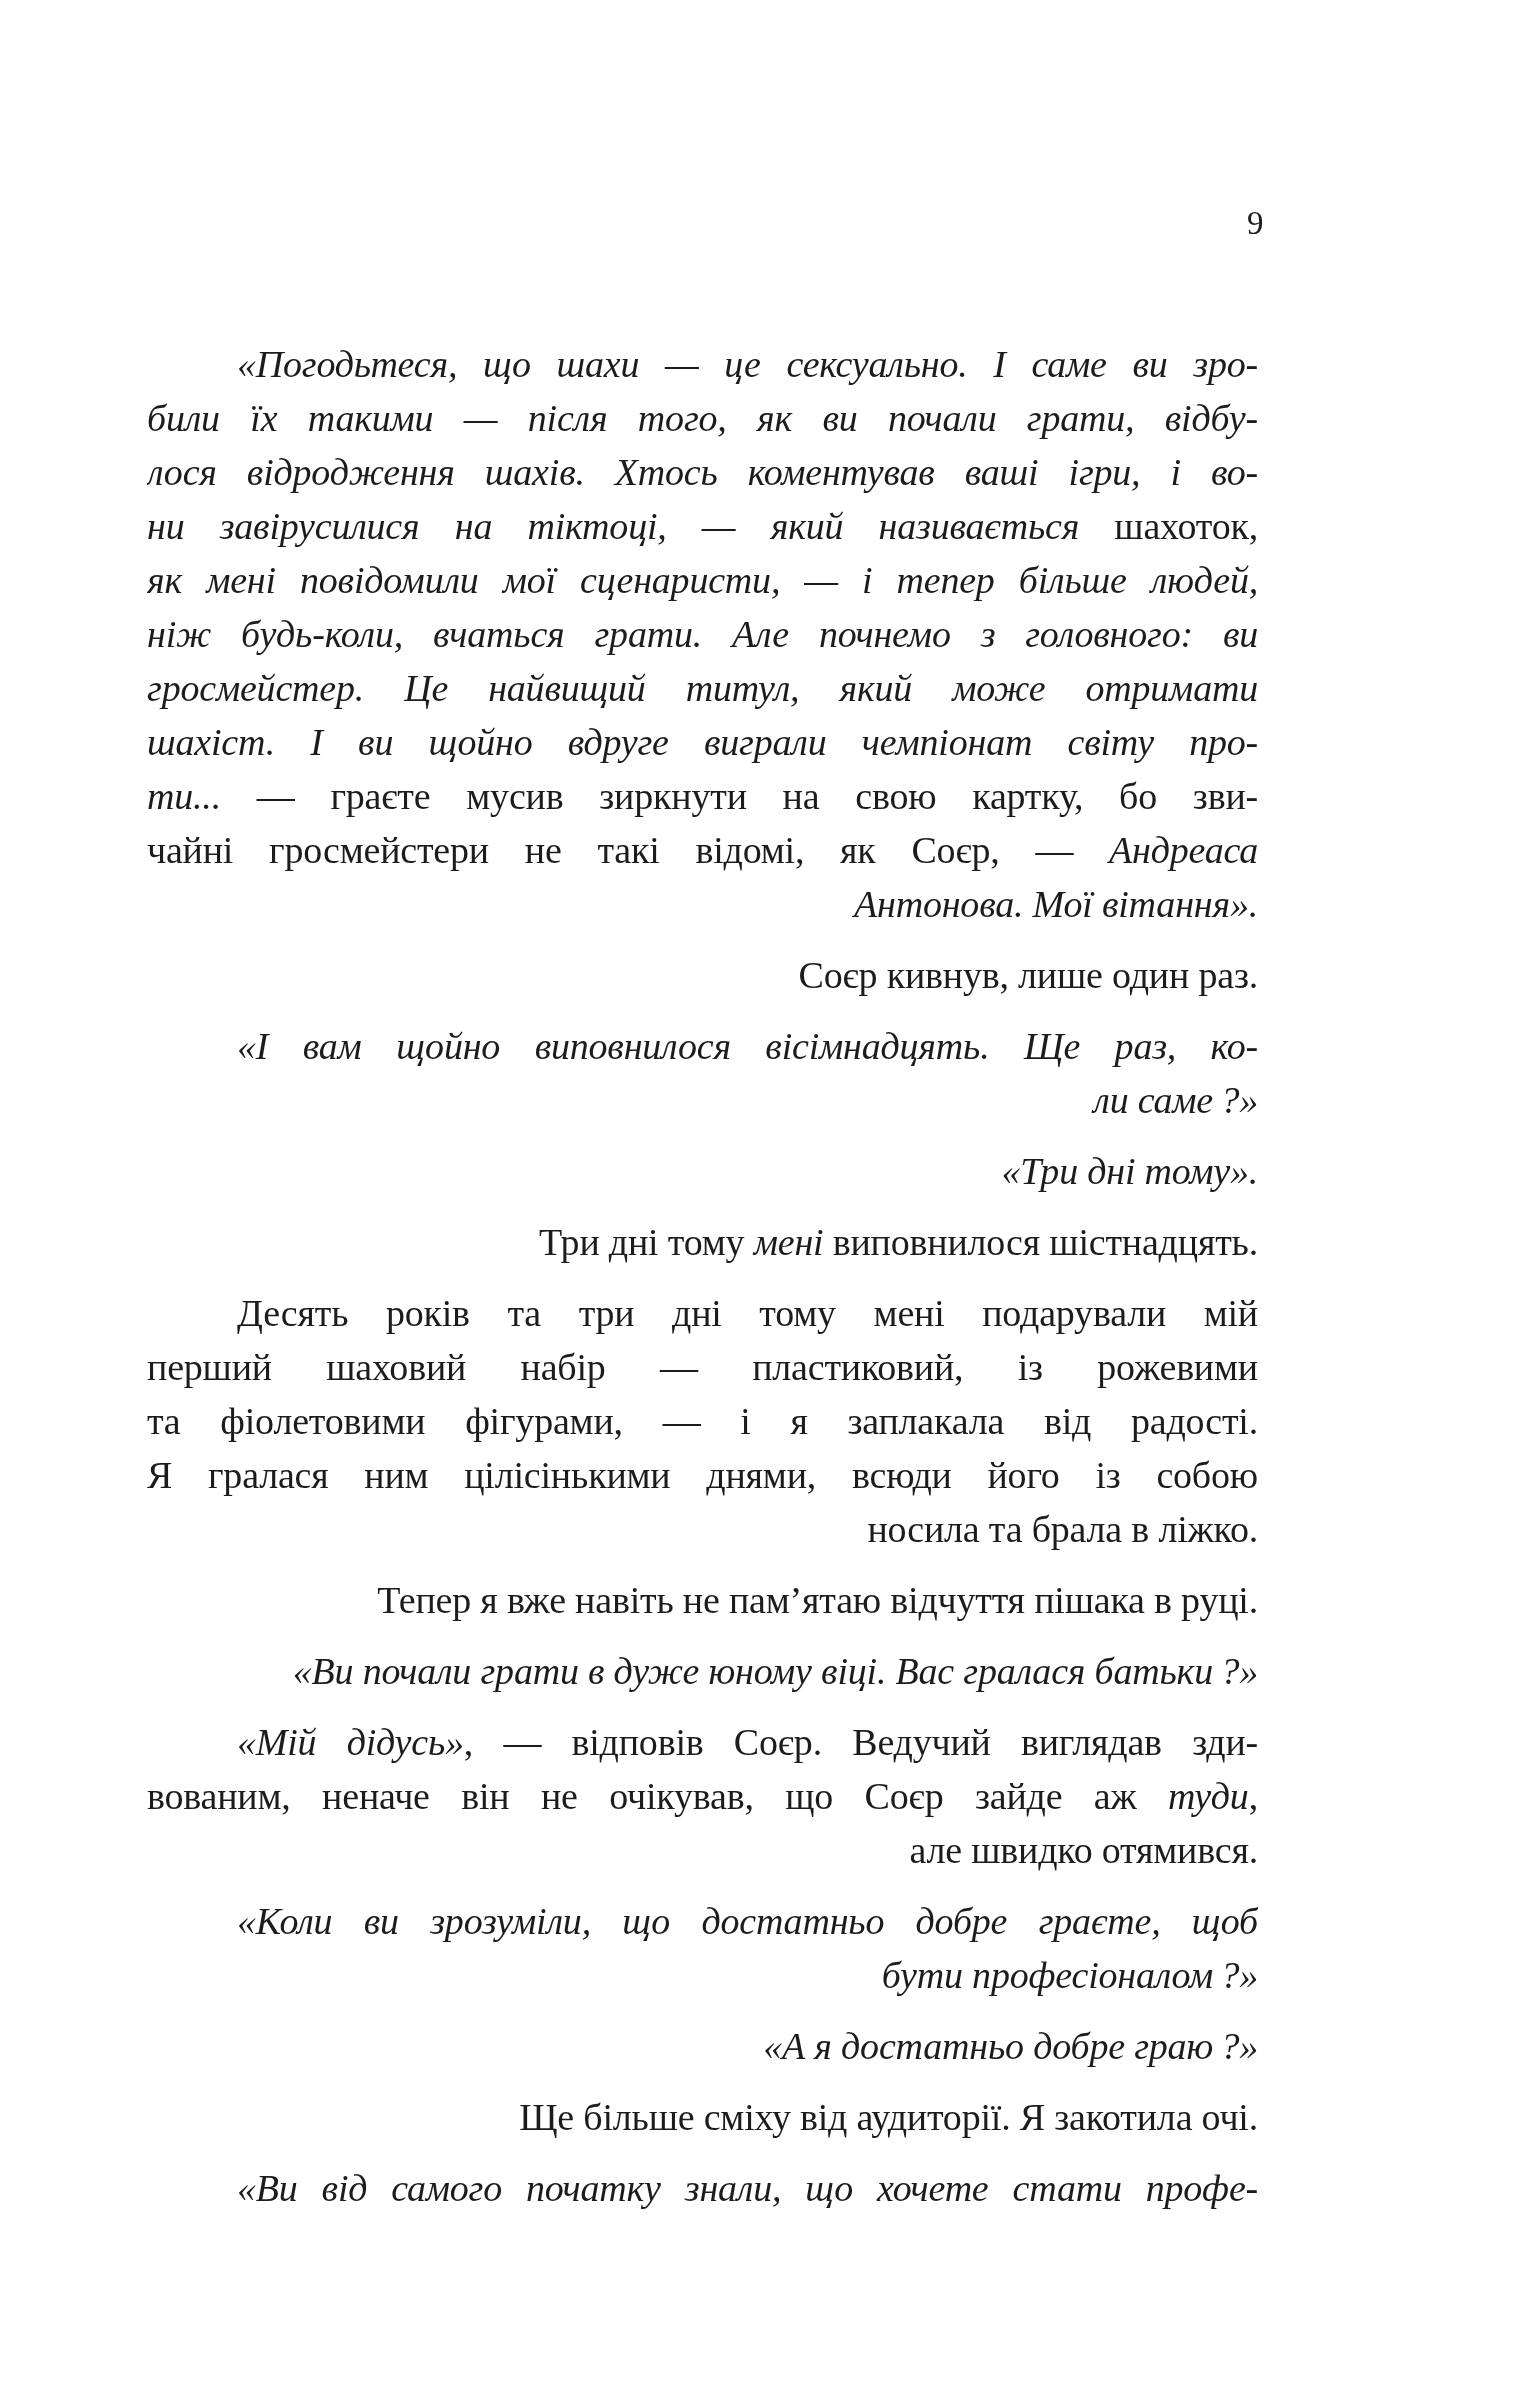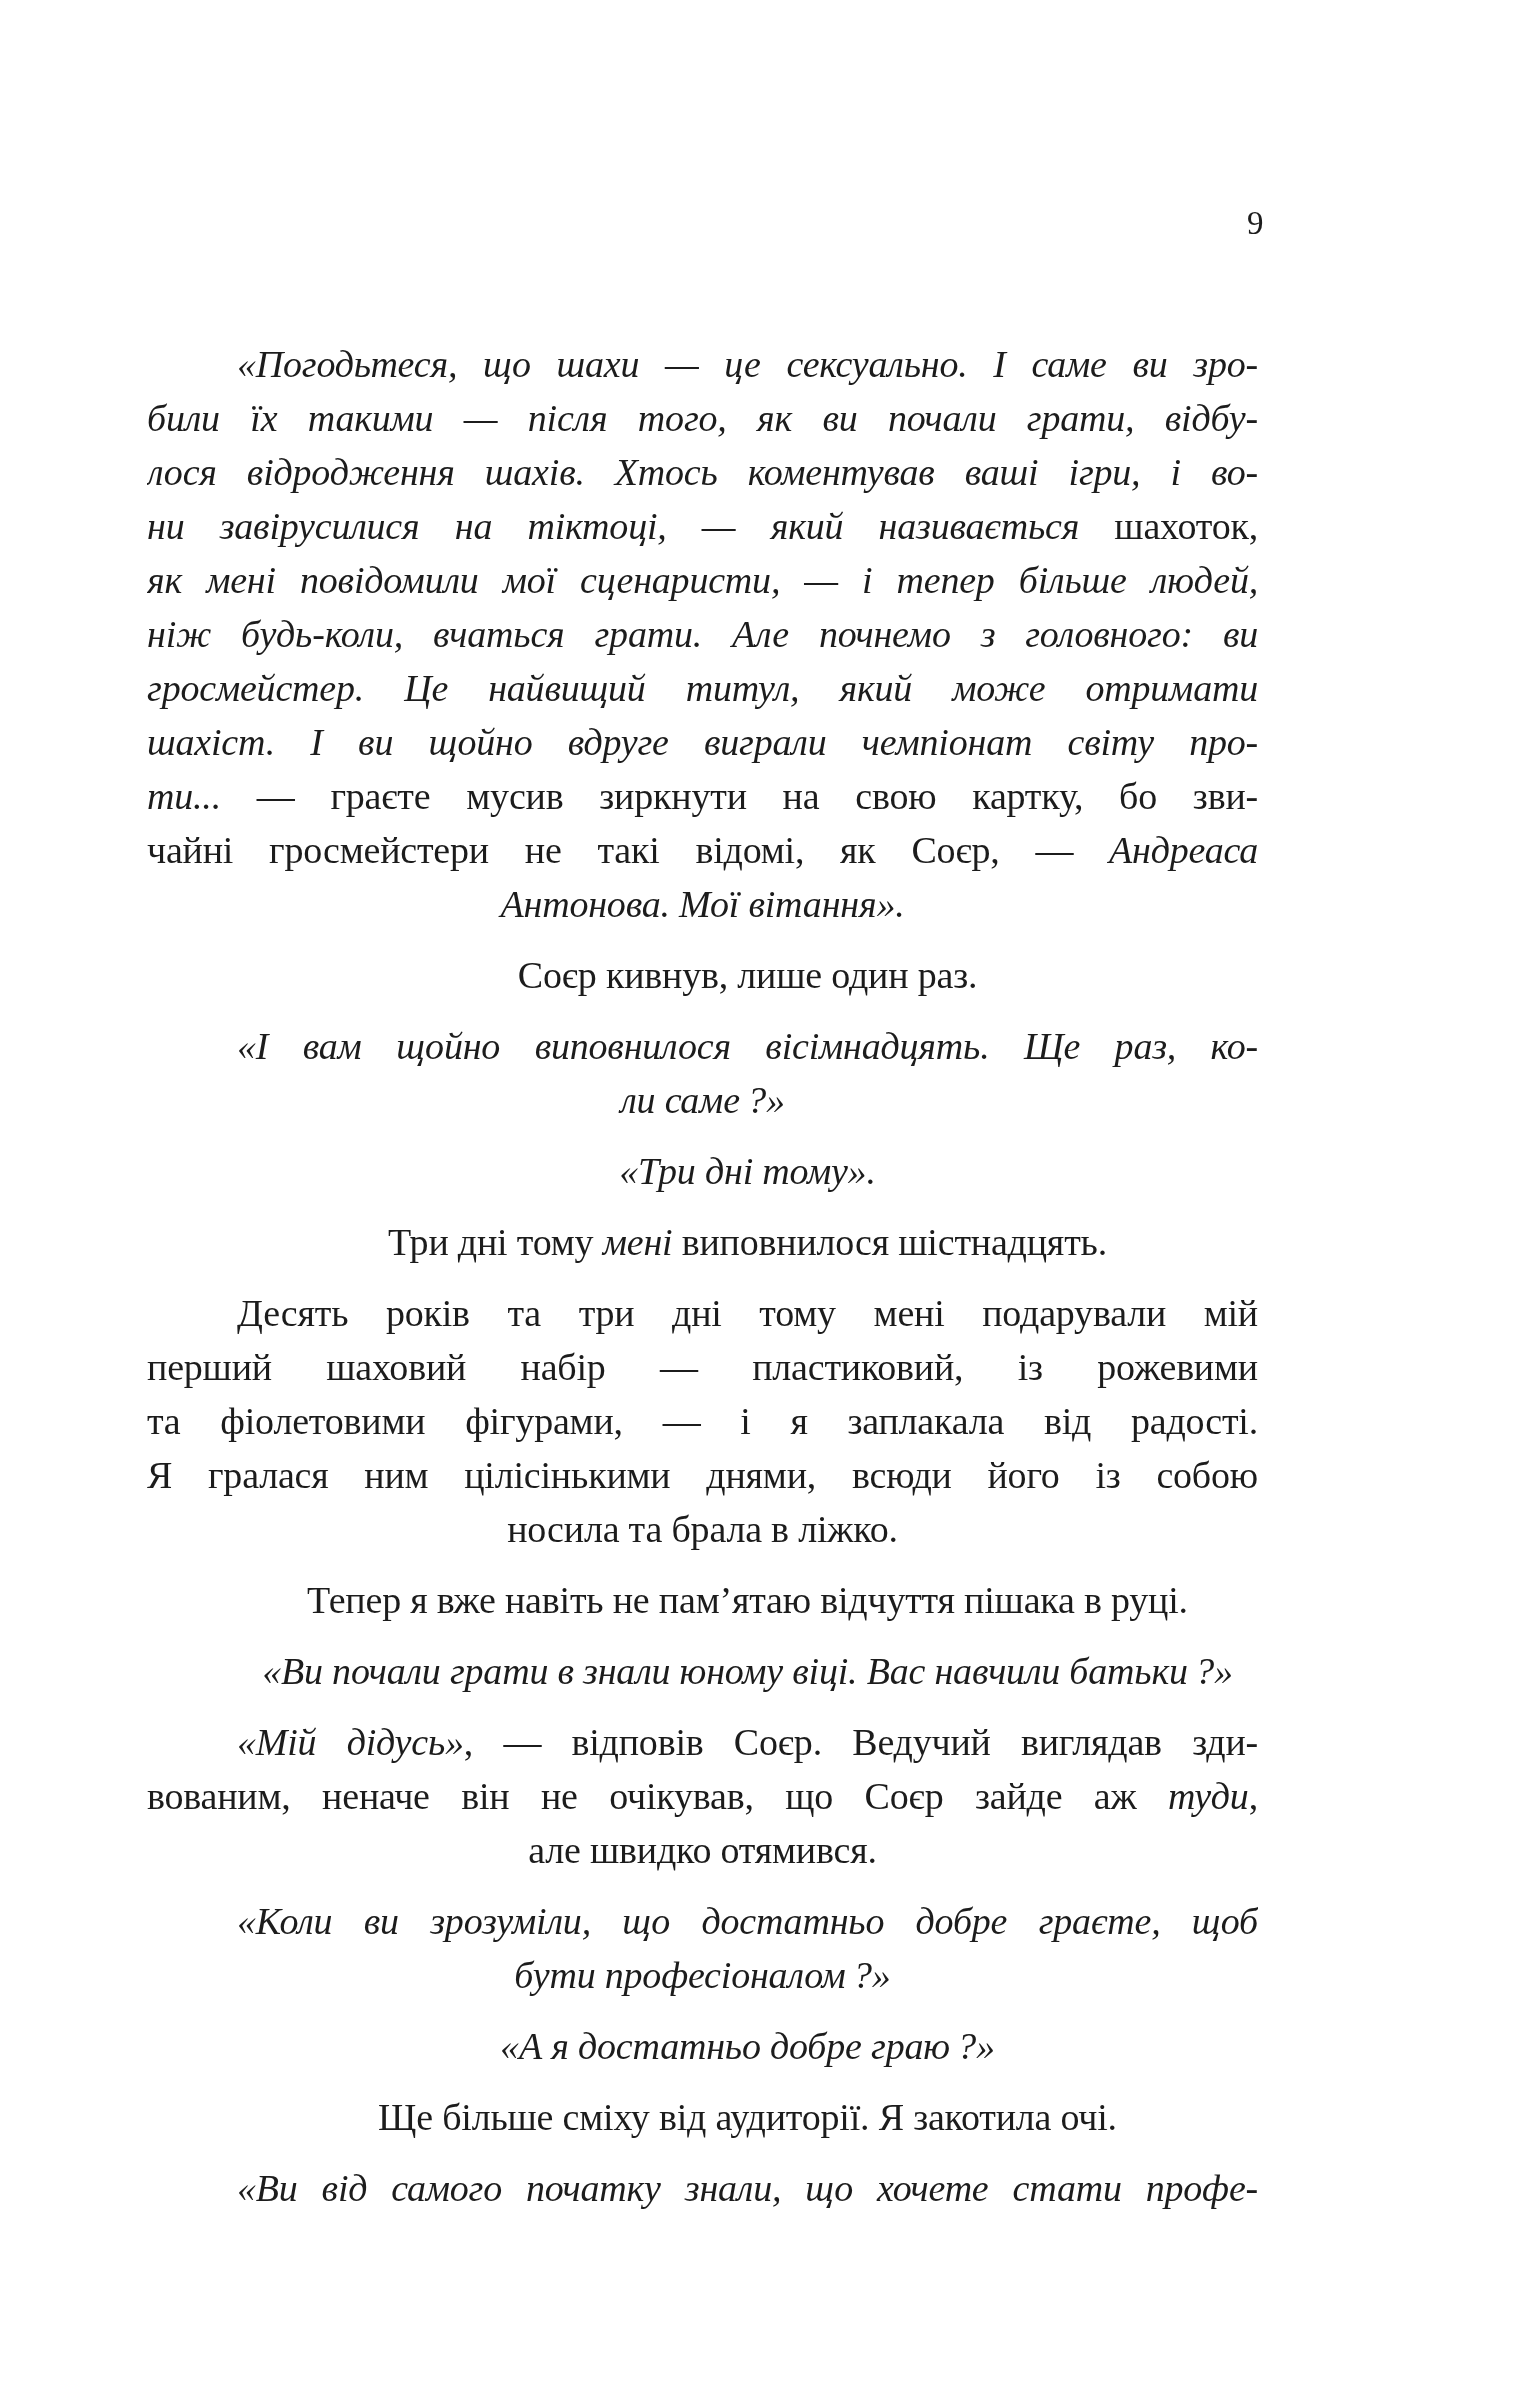--- a/index.html
+++ b/index.html
@@ -32,21 +32,21 @@
     font-size: 38px;
     line-height: 54px;
   }
   .para {
     margin: 17px;
     padding: 0;
   }
   .line {
     height: 54px;
     overflow: hidden;
-    text-align: center;
+    text-align: right;
     white-space: normal;
     letter-spacing: -0.2px;
   }
   .line.fill {
     text-align: justify;
     text-align-last: justify;
   }
   .line.indent {
     padding-left: 90px;
   }
@@ -93,21 +93,21 @@
         <div class="line indent fill"><span class="run">Десять років та три дні тому мені подарували мій</span></div>
         <div class="line fill"><span class="run">перший шаховий набір — пластиковий, із рожевими</span></div>
         <div class="line fill"><span class="run">та фіолетовими фігурами, — і я заплакала від радості.</span></div>
         <div class="line fill"><span class="run">Я гралася ним цілісінькими днями, всюди його із собою</span></div>
         <div class="line"><span class="run">носила та брала в ліжко.</span></div>
       </div>
       <div class="para">
         <div class="line indent"><span class="run">Тепер я вже навіть не пам’ятаю відчуття пішака в руці.</span></div>
       </div>
       <div class="para">
-        <div class="line indent"><span class="run italic">«Ви почали грати в знали юному віці. Вас навчили батьки ?»</span></div>
+        <div class="line indent"><span class="run italic">«Ви почали грати в дуже юному віці. Вас гралася батьки ?»</span></div>
       </div>
       <div class="para">
         <div class="line indent fill"><span class="run italic">«Мій дідусь»</span><span class="run">, — відповів Соєр. Ведучий виглядав зди-</span></div>
         <div class="line fill"><span class="run">вованим, неначе він не очікував, що Соєр зайде аж </span><span class="run italic">туди</span><span class="run">,</span></div>
         <div class="line"><span class="run">але швидко отямився.</span></div>
       </div>
       <div class="para">
         <div class="line indent fill"><span class="run italic">«Коли ви зрозуміли, що достатньо добре граєте, щоб</span></div>
         <div class="line"><span class="run italic">бути професіоналом ?»</span></div>
       </div>

